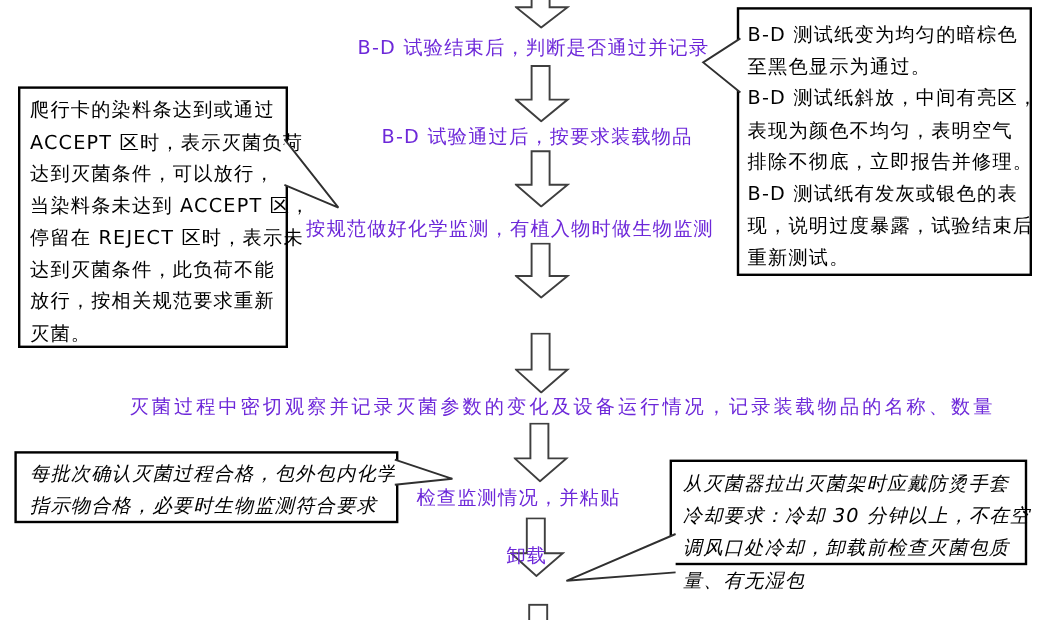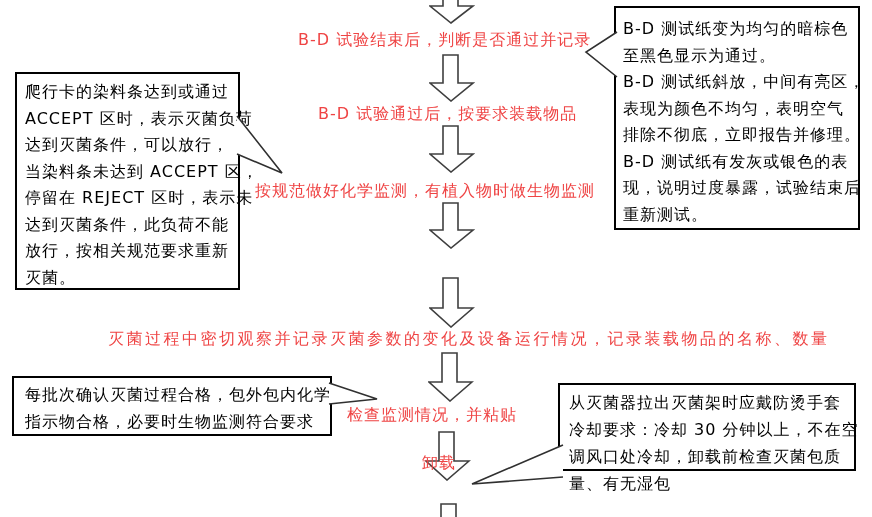--- a/index.html
+++ b/index.html
@@ -1,30 +1,30 @@
 <!DOCTYPE html>
 <html><head>
 <meta charset="utf-8">
 <style>
   html,body{margin:0;padding:0;background:#fff;}
   .canvas{
     position:relative;width:872px;height:517px;background:#ffffff;overflow:hidden;
     font-family:"DejaVu Sans",sans-serif;color:#000;
   }
   .step{
-    position:absolute;white-space:nowrap;font-size:16px;letter-spacing:1px;line-height:20px;color:#ef4444;
+    position:absolute;white-space:nowrap;font-size:16px;letter-spacing:1px;line-height:20px;color:#6d28d9;
   }
   .step.wide{letter-spacing:2.5px;}
   .callout{
     position:absolute;box-sizing:border-box;border:2px solid #000;background:#fff;
     font-size:16px;letter-spacing:1px;color:#000000;
   }
   .cl{white-space:nowrap;}
   .lh26 .cl{line-height:26.5px;}
-  .lh27 .cl{line-height:27px;}
+  .lh27 .cl{line-height:27px;font-style:italic;}
   .arrow,.tail{position:absolute;display:block;}
   .arrow path,.arrow polygon{fill:#ffffff;stroke:#3f3f3f;stroke-width:1.6;stroke-linejoin:miter;}
   .tail path{fill:#ffffff;stroke:#303030;stroke-width:1.6;stroke-linejoin:miter;}
 </style>
 </head>
 <body>
 
 <div class="canvas">
 
   <svg class="arrow" style="left:429px;top:0px" width="46" height="24" viewBox="0 0 46 24">

